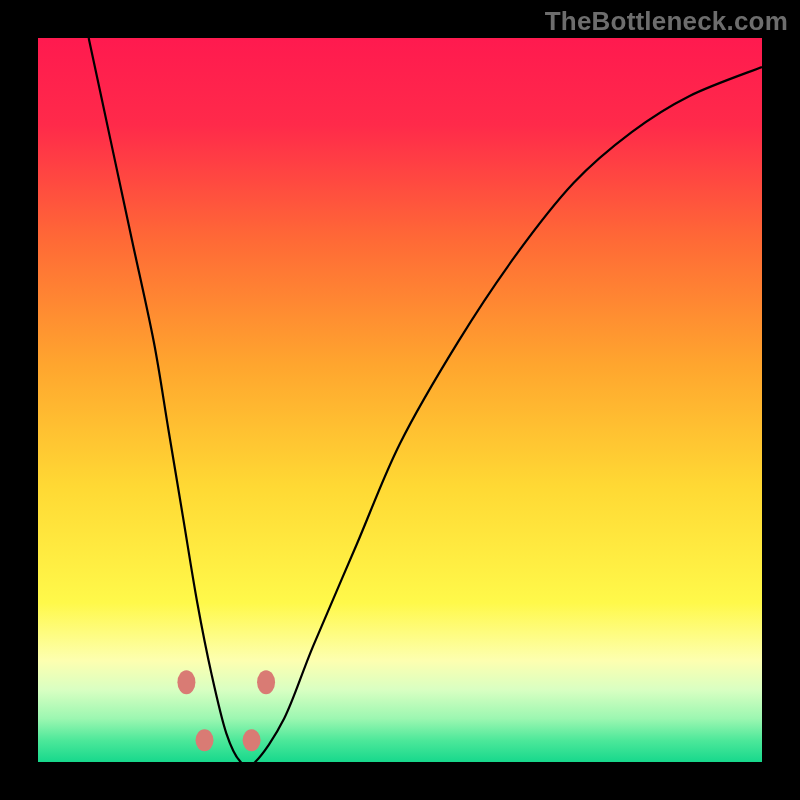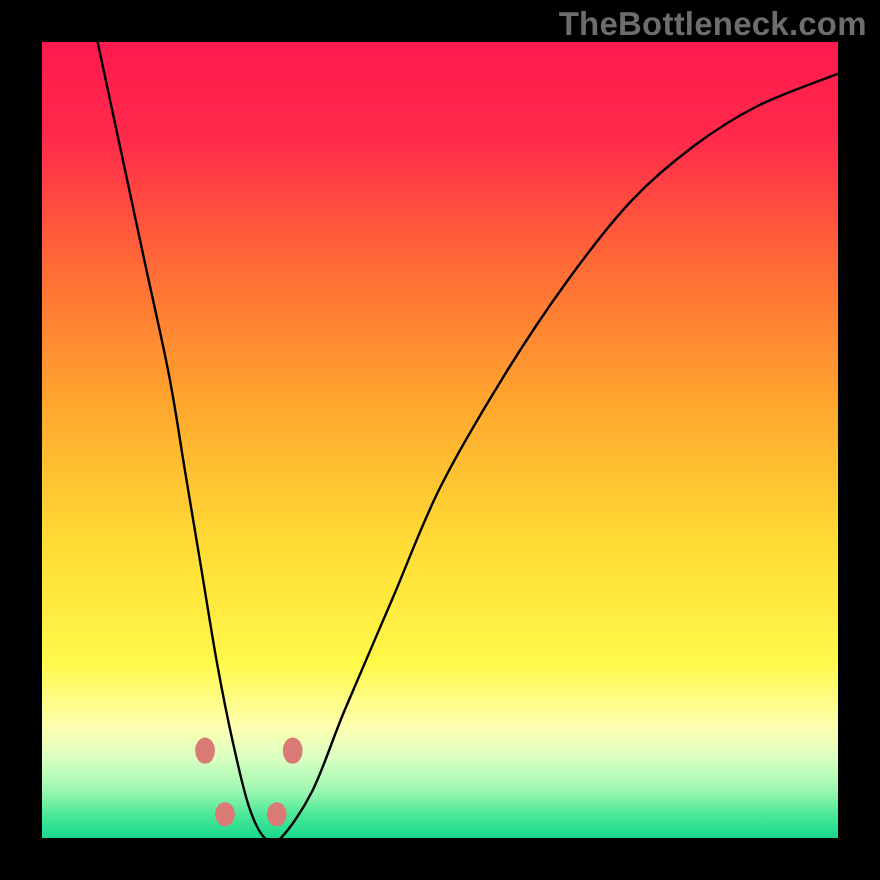--- a/index.html
+++ b/index.html
@@ -39,21 +39,21 @@
     left: 0;
     top: 0;
     width: 100%;
     height: 100%;
   }
   .watermark {
     position: absolute;
     top: 6px;
     right: 12px;
     color: #6d6d6d;
-    font-size: 30px;
+    font-size: 26px;
     font-weight: 600;
     letter-spacing: 0.2px;
     user-select: none;
   }
 </style>
 </head>
 <body>
 
 <div class="frame">
 

